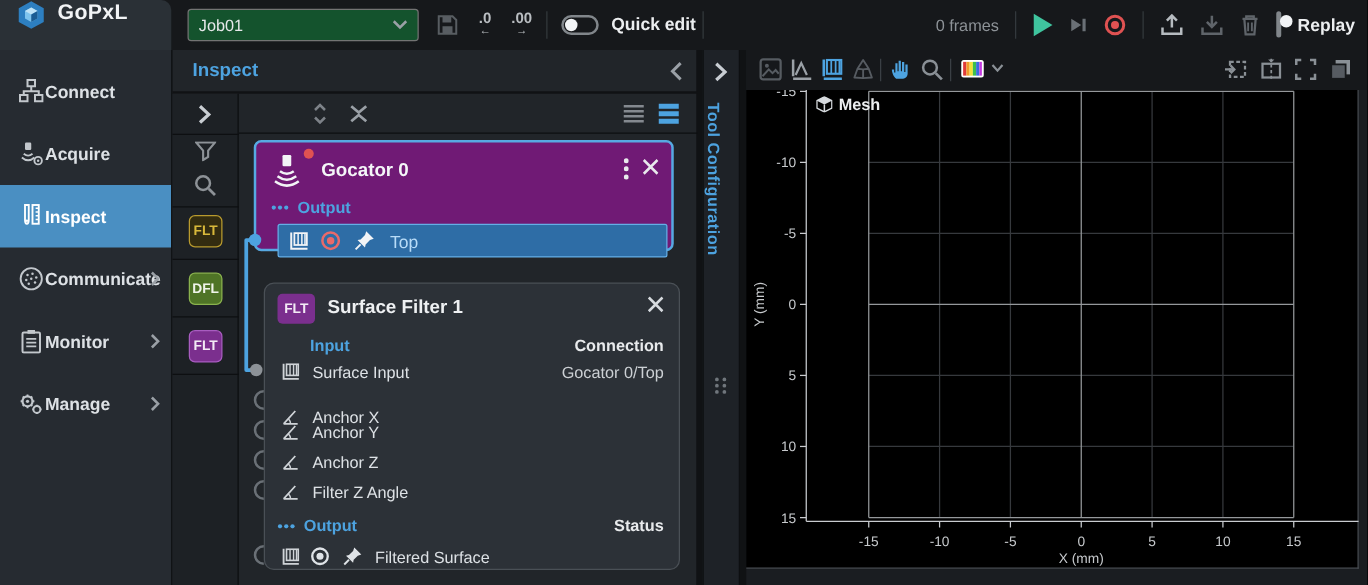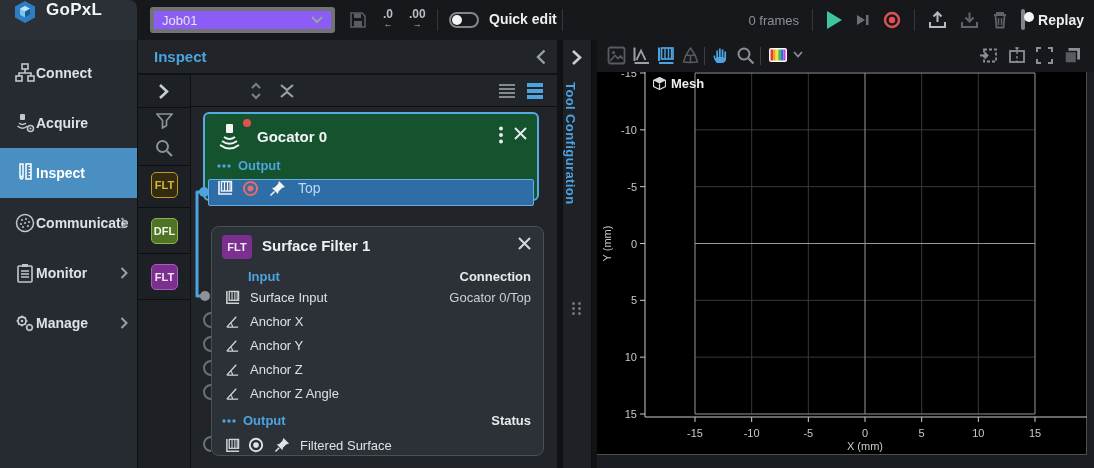--- a/index.html
+++ b/index.html
@@ -4,21 +4,21 @@
 <style>
   html,body{margin:0;padding:0;background:#000;}
   *{box-sizing:border-box;font-family:"Liberation Sans",sans-serif;}
   .app{position:relative;width:1094px;height:468px;background:#101214;overflow:hidden;color:#dde1e5;}
   svg{display:block;}
 
   
   .topbar{position:absolute;left:0;top:0;width:1094px;height:40px;background:#16181b;}
   .logo-tab{position:absolute;left:0;top:0;width:137px;height:40px;background:#2a3036;border-radius:0 8px 0 0;display:flex;align-items:flex-start;gap:9px;padding-left:13px;}
   .logo-name{font-weight:bold;font-size:17px;color:#f2f4f6;letter-spacing:.3px;}
-  .job-select{position:absolute;left:150px;top:7px;width:185px;height:26px;background:#8b5cf6;border:4px solid #737373;border-radius:3px;display:flex;align-items:center;padding:0 8px;font-size:13px;color:#e6e8ea;}
+  .job-select{position:absolute;left:150px;top:7px;width:185px;height:26px;background:#14532d;border:1px solid #737373;border-radius:3px;display:flex;align-items:center;padding:0 8px;font-size:13px;color:#e6e8ea;}
   .job-select .spring{flex:1;}
   .tb-icon{position:absolute;display:flex;align-items:center;justify-content:center;}
   .vsep{position:absolute;top:9px;width:1px;height:22px;background:#33383d;}
   .dec{position:absolute;top:8px;color:#b9bdc1;font-weight:bold;font-size:12px;line-height:12px;text-align:center;}
   .dec .arr{display:block;font-size:9px;line-height:8px;color:#b9bdc1;}
   .toggle{width:30px;height:16px;border:2px solid #81868b;border-radius:9px;position:relative;background:#16181b;}
   .toggle .knob{position:absolute;left:1px;top:1px;width:10px;height:10px;border-radius:50%;background:#f2f4f6;}
   .tb-label{position:absolute;top:11px;font-weight:bold;font-size:14px;color:#eceef0;text-align:right;}
   .topbar-right{position:absolute;right:10px;top:0;height:40px;display:flex;align-items:center;gap:13px;}
   .frames{color:#8d9297;font-size:13px;}
@@ -41,26 +41,26 @@
   .ip-toolbar{position:absolute;left:53px;top:35px;width:367px;height:32px;border-bottom:1px solid #0d0f11;}
   .ip-rail{position:absolute;left:0;top:35px;width:53px;height:393px;background:#1d2125;border-right:1px solid #0d0f11;}
   .rail-sep{position:absolute;left:0;width:53px;height:1px;background:#0d0f11;}
   .badge{position:absolute;left:13px;width:27px;height:26px;border-radius:5px;display:flex;align-items:center;justify-content:center;font-weight:bold;font-size:11px;}
   .badge.b-flt1{background:#332c10;border:1px solid #b89a2e;color:#d8b83a;}
   .badge.b-dfl{background:#4f7426;border:1px solid #8ab24e;color:#f0f4ea;}
   .badge.b-flt2{background:#7b2f8e;border:1px solid #a85cc0;color:#f2eaf5;}
   .ip-cards{position:absolute;left:53px;top:67px;width:367px;height:361px;}
   .conn-svg{position:absolute;left:0;top:0;z-index:3;pointer-events:none;}
 
-  .gocard{position:absolute;left:12px;top:5px;width:336px;height:89px;background:#14532d;border:2px solid #57a9e2;border-radius:6px;z-index:2;}
+  .gocard{position:absolute;left:12px;top:5px;width:336px;height:89px;background:#701a75;border:2px solid #57a9e2;border-radius:6px;z-index:2;}
   .gocard .title{position:absolute;left:52px;top:14px;font-weight:bold;font-size:15px;color:#f4f6f8;}
   .gocard .kebab{position:absolute;right:34px;top:12px;color:#e8eaec;}
   .gocard .close{position:absolute;right:10px;top:13px;color:#e8eaec;}
   .out-label{position:absolute;left:12px;display:flex;align-items:center;gap:7px;font-weight:bold;font-size:13px;color:#4da3e0;}
-  .top-row{position:absolute;left:3px;right:3px;top:65px;height:27px;background:#2e6da6;border:1px solid #64aee6;border-radius:2px;display:flex;z-index:2;}
+  .top-row{position:absolute;left:17px;right:3px;top:65px;height:27px;background:#2e6da6;border:1px solid #64aee6;border-radius:2px;display:flex;align-items:center;z-index:2;}
   .top-row .rlabel{color:#b8dcf8;font-size:14px;margin-left:12px;}
 
   .sfcard{position:absolute;left:20px;top:119px;width:333px;height:230px;background:#2c3137;border:1px solid #4a5056;border-radius:8px;z-index:2;}
   .sfcard .title{position:absolute;left:50px;top:10px;font-weight:bold;font-size:15px;color:#eef0f2;}
   .sfcard .fbadge{position:absolute;left:10px;top:8px;width:30px;height:24px;border-radius:4px;background:#7b2f8e;display:flex;align-items:center;justify-content:center;font-weight:bold;font-size:11px;color:#f2eaf5;}
   .sfcard .close{position:absolute;right:12px;top:10px;color:#d6dade;}
   .sec-left{position:absolute;font-weight:bold;font-size:13px;color:#4da3e0;}
   .sec-right{position:absolute;right:12px;font-weight:bold;font-size:13px;color:#e8eaec;}
   .sf-row{position:absolute;left:0;width:331px;height:24px;display:flex;align-items:center;}
   .sf-row .ricon{width:16px;margin-left:12px;color:#cfd3d7;display:flex;justify-content:center;}
@@ -418,21 +418,21 @@
           <span class="ricon">
             <svg width="15" height="15" viewBox="0 0 16 16">
                 <path d="M2 1 V14 H15" fill="none" stroke="currentColor" stroke-width="1.6"></path>
                 <rect x="4.5" y="1.5" width="10" height="9.5" fill="none" stroke="currentColor" stroke-width="1.4"></rect>
                 <path d="M7.5 1.5 V11 M10.5 1.5 V11 M13 1.5 V11" stroke="currentColor" stroke-width="1.2"></path>
               </svg>
           </span>
           <span class="rtext">Surface Input</span>
           <span class="rconn">Gocator 0/Top</span>
         </div>
-        <div class="sf-row" style="top:82px;text-align:center;">
+        <div class="sf-row" style="top:94px;text-align:center;">
           <span class="ricon">
             <svg width="15" height="15" viewBox="0 0 16 16">
                 <path d="M2 14 H14 M2 14 L12 3" fill="none" stroke="currentColor" stroke-width="1.5"></path>
                 <path d="M8 14 A 6 6 0 0 0 6.2 9.8" fill="none" stroke="currentColor" stroke-width="1.3"></path>
               </svg>
           </span>
           <span class="rtext">Anchor X</span>
           <span class="rconn"></span>
         </div>
         <div class="sf-row" style="top:106px;">
@@ -455,21 +455,21 @@
           <span class="rtext">Anchor Z</span>
           <span class="rconn"></span>
         </div>
         <div class="sf-row" style="top:154px;">
           <span class="ricon">
             <svg width="15" height="15" viewBox="0 0 16 16">
                 <path d="M2 14 H14 M2 14 L12 3" fill="none" stroke="currentColor" stroke-width="1.5"></path>
                 <path d="M8 14 A 6 6 0 0 0 6.2 9.8" fill="none" stroke="currentColor" stroke-width="1.3"></path>
               </svg>
           </span>
-          <span class="rtext">Anchor Z Angle</span>
+          <span class="rtext">Filter Z Angle</span>
           <span class="rconn"></span>
         </div>
 
         <div class="out-label" style="top:186px;left:10px;">
           <span>
               <svg width="14" height="4" viewBox="0 0 14 4">
                 <circle cx="2" cy="2" r="1.7" fill="#4da3e0"></circle>
                 <circle cx="7" cy="2" r="1.7" fill="#4da3e0"></circle>
                 <circle cx="12" cy="2" r="1.7" fill="#4da3e0"></circle>
               </svg>

